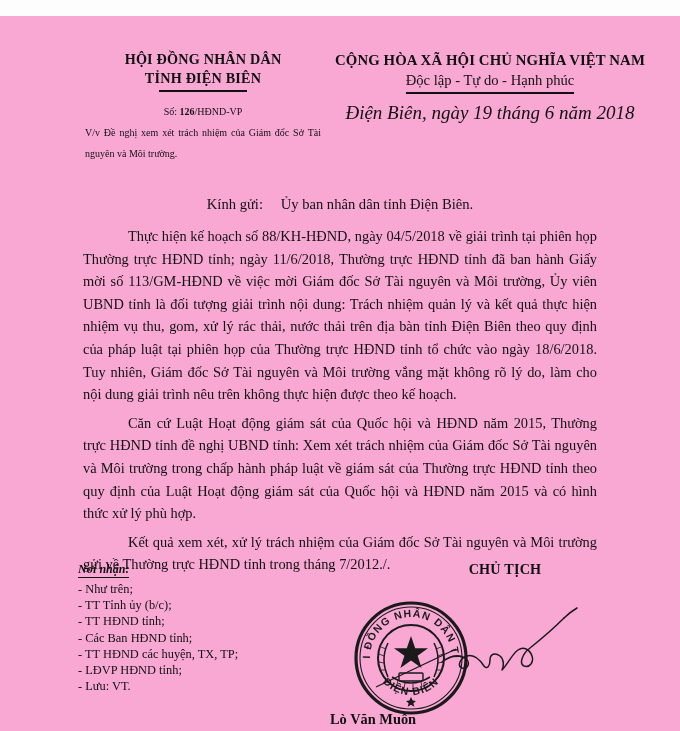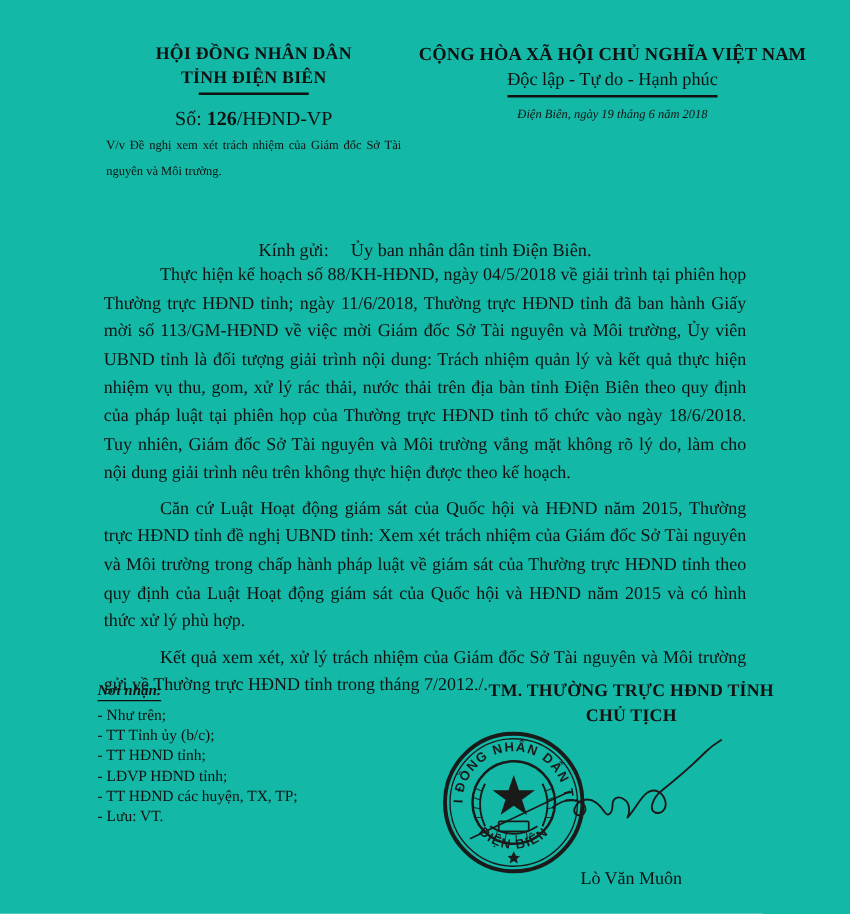--- a/index.html
+++ b/index.html
@@ -12,21 +12,22 @@
     height: 731px;
     position: relative;
     font-family: "Liberation Serif", "DejaVu Serif", serif;
     color: #111111;
     background: #fdfdfe;
     overflow: hidden;
   }
   .page {
     position: absolute;
     inset: 0;
-    background: #14b8a6;
+    background: #f9a8d4;
+    margin-top: 16px;
   }
 
   
   .header {
     position: absolute;
     top: 34px;
     left: 0;
     width: 680px;
     height: 80px;
   }
@@ -82,21 +83,21 @@
   }
   .hdr-right .rule-under { width: 100%; }
 
   
   .docnum {
     position: absolute;
     left: 78px;
     top: 86px;
     width: 250px;
     text-align: center;
-    font-size: 16px;
+    font-size: 10px;
     line-height: 20px;
   }
   .docnum .num { font-weight: bold; }
   .subject {
     position: absolute;
     left: 85px;
     top: 106px;
     width: 236px;
     font-size: 10px;
     line-height: 21px;
@@ -105,29 +106,29 @@
   }
 
   
   .dateline {
     position: absolute;
     left: 300px;
     top: 86px;
     width: 380px;
     text-align: center;
     font-style: italic;
-    font-size: 10px;
+    font-size: 19px;
     white-space: nowrap;
   }
 
   
   .kinhgui {
     position: absolute;
     left: 0;
-    top: 193px;
+    top: 180px;
     width: 680px;
     text-align: center;
     font-size: 14.6px;
     white-space: nowrap;
   }
   .kinhgui .kg-label { font-size: 14.6px; }
   .kinhgui .kg-value { margin-left: 14px; }
 
   
   .body-text {
@@ -185,22 +186,22 @@
     font-size: 14.2px;
     line-height: 20px;
     letter-spacing: 0.2px;
     white-space: nowrap;
   }
   .signblock .sb-name {
     position: absolute;
     left: 0;
     top: 152px;
     width: 350px;
-    text-align: center;
-    font-weight: normal;
+    text-align: left;
+    font-weight: bold;
     font-size: 14.4px;
     white-space: nowrap;
   }
 
   
   .seal {
     position: absolute;
     left: 352px;
     top: 583px;
     width: 118px;
@@ -263,28 +264,28 @@
     <p>Căn cứ Luật Hoạt động giám sát của Quốc hội và HĐND năm 2015, Thường trực HĐND tỉnh đề nghị UBND tỉnh: Xem xét trách nhiệm của Giám đốc Sở Tài nguyên và Môi trường trong chấp hành pháp luật về giám sát của Thường trực HĐND tỉnh theo quy định của Luật Hoạt động giám sát của Quốc hội và HĐND năm 2015 và có hình thức xử lý phù hợp.</p>
     <p>Kết quả xem xét, xử lý trách nhiệm của Giám đốc Sở Tài nguyên và Môi trường gửi về Thường trực HĐND tỉnh trong tháng 7/2012./.</p>
   </div>
 
   <div class="recipients">
     <div class="rc-title">Nơi nhận:</div>
     <ul>
       <li>- Như trên;</li>
       <li>- TT Tỉnh ủy (b/c);</li>
       <li>- TT HĐND tỉnh;</li>
+      <li>- Các Ban HĐND tỉnh;</li>
+      <li>- TT HĐND các huyện, TX, TP;</li>
       <li>- LĐVP HĐND tỉnh;</li>
-      <li>- TT HĐND các huyện, TX, TP;</li>
       <li>- Lưu: VT.</li>
     </ul>
   </div>
 
   <div class="signblock">
-    <div class="sb-l1">TM. THƯỜNG TRỰC HĐND TỈNH</div>
     <div class="sb-l2">CHỦ TỊCH</div>
     <div class="sb-name">Lò Văn Muôn</div>
   </div>
 
   <div class="seal">
     <svg width="118" height="118" viewBox="0 0 118 118" xmlns="http://www.w3.org/2000/svg">
       <defs>
         <path id="sealArcTop" d="M 18,59 A 41,41 0 0 1 100,59"></path>
         <path id="sealArcBot" d="M 22,59 A 37,37 0 0 0 96,59"></path>
       </defs>

